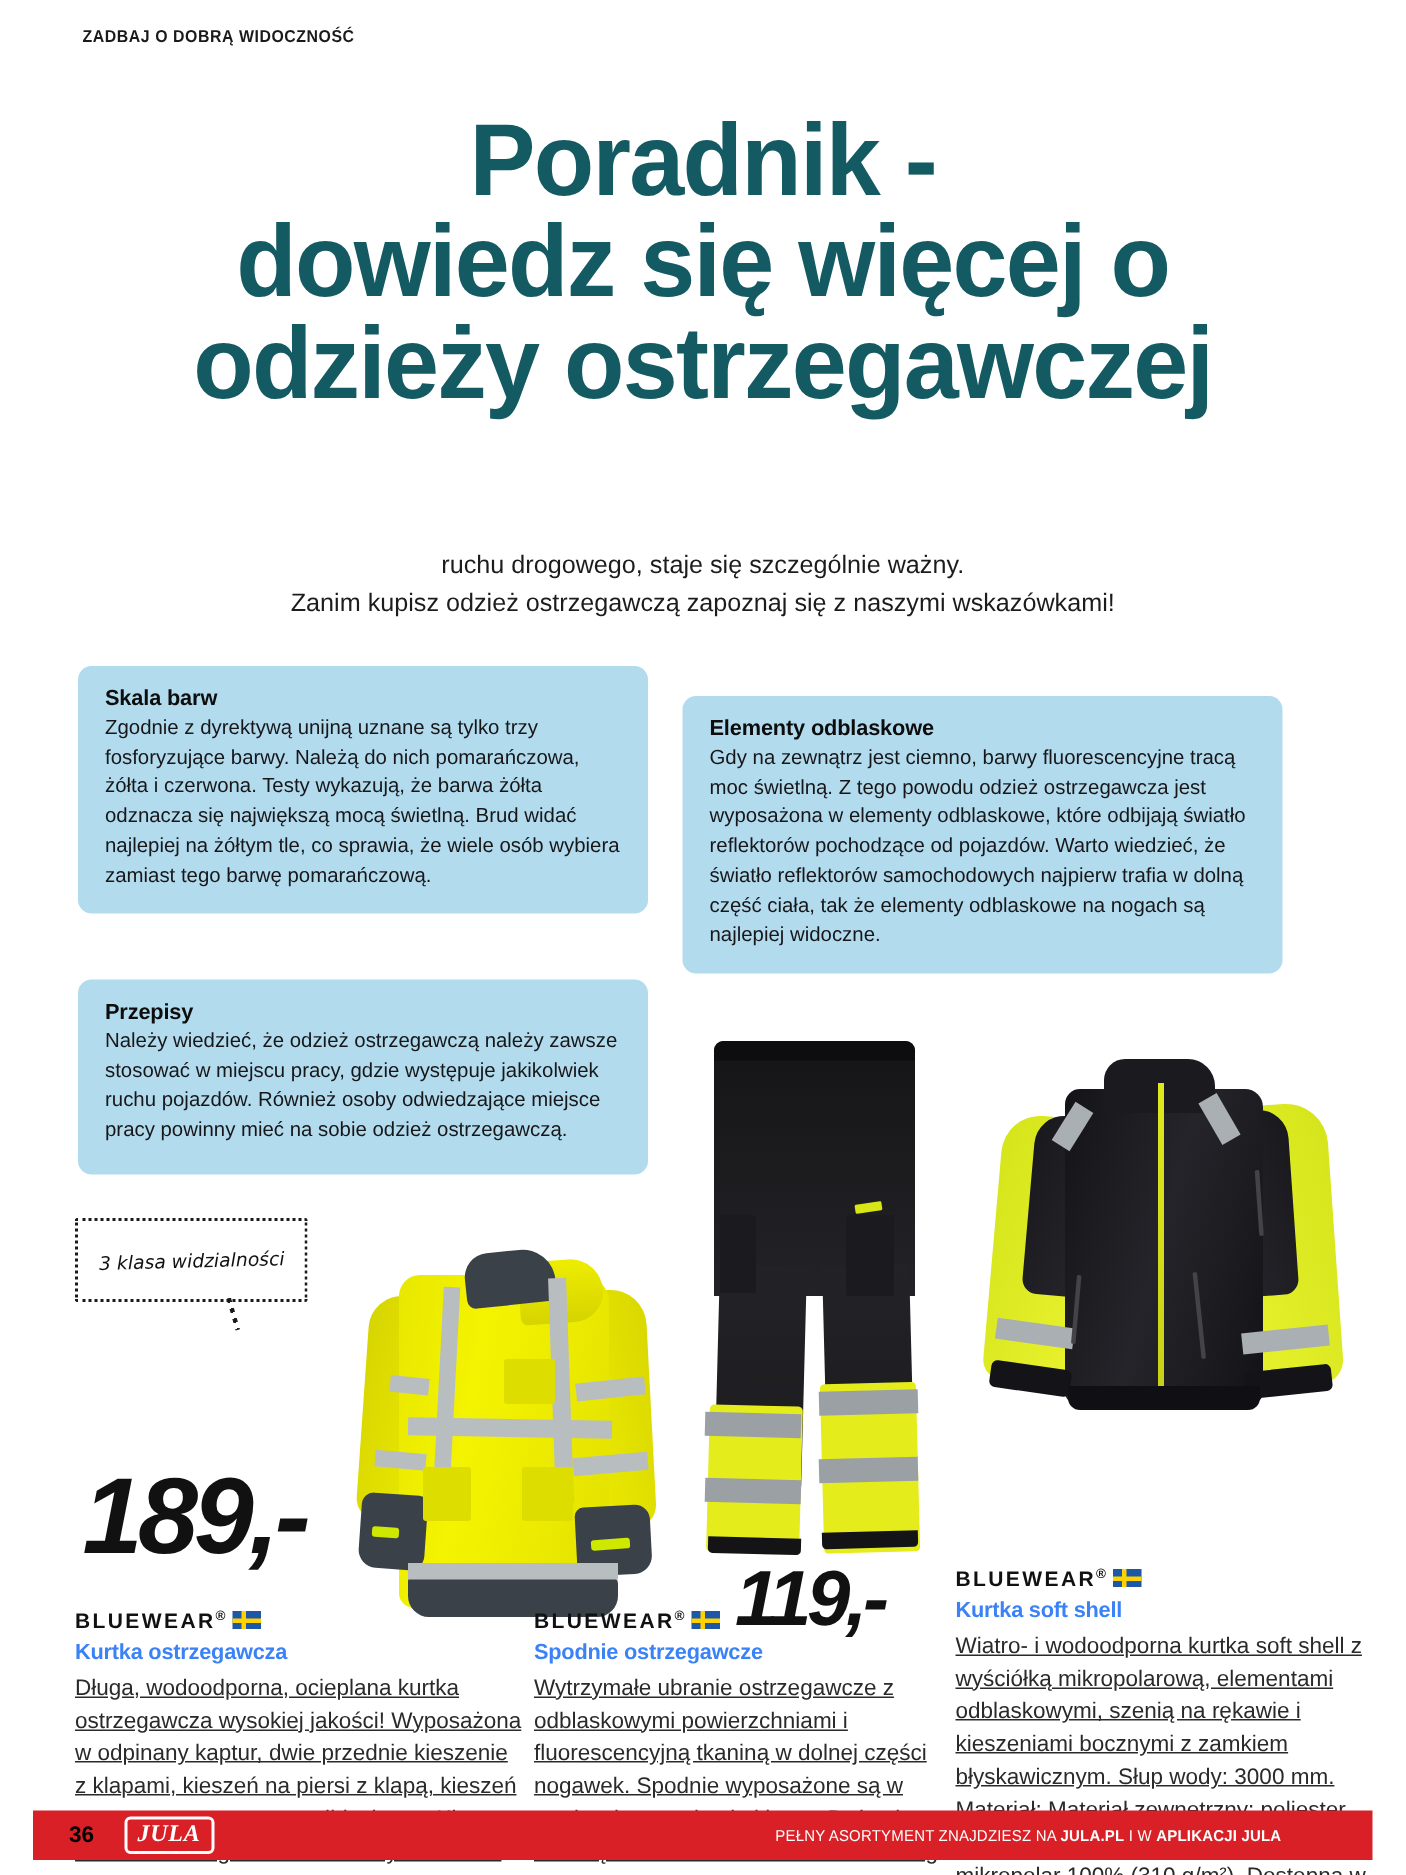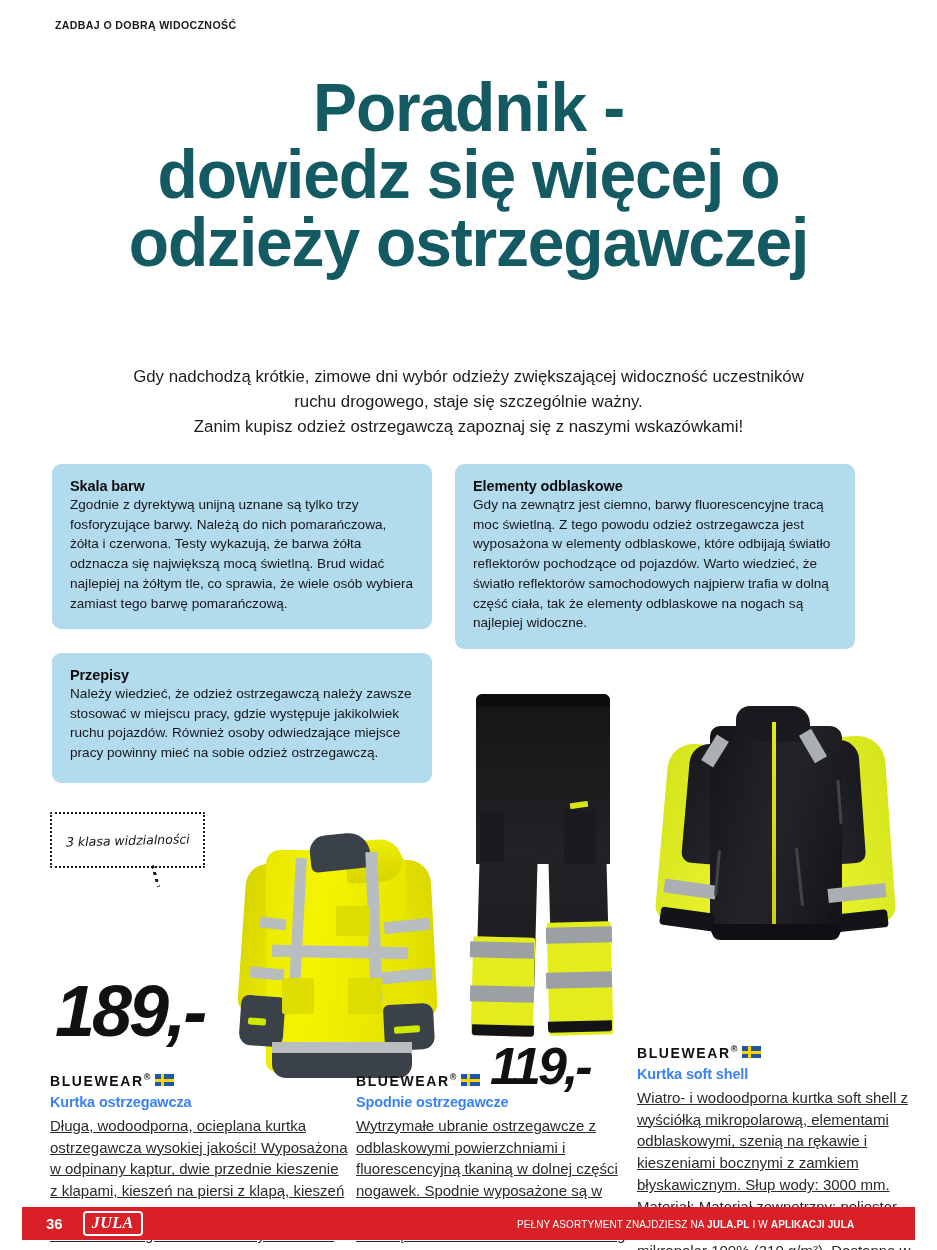--- a/index.html
+++ b/index.html
@@ -78,21 +78,21 @@
     color: #0d0d0d;
     margin-bottom: 1px;
     letter-spacing: -0.1px;
   }
   .infobox .ib-body {
     font-size: 13.6px;
     line-height: 1.45;
     color: #17171a;
   }
 
-  #box-skala { left: 52px;  top: 464px; width: 380px; height: 165px; }
+  #box-skala { left: 52px;  top: 444px; width: 380px; height: 165px; }
   #box-odbl  { left: 455px; top: 464px; width: 400px; height: 185px; }
   #box-prze  { left: 52px;  top: 653px; width: 380px; height: 130px; }
 
   
   .badge-wrap {
     position: absolute;
     left: 50px;
     top: 812px;
     width: 155px;
     height: 56px;
@@ -193,21 +193,21 @@
     position: absolute;
     left: 22px;
     top: 1207px;
     width: 893px;
     height: 33px;
     background: #d92027;
     display: flex;
     align-items: center;
   }
   .footer-page {
-    color: #ffffff;
+    color: #000000;
     font-size: 15px;
     font-weight: bold;
     margin-left: 24px;
     font-family: "Liberation Sans", sans-serif;
   }
   .jula-logo {
     margin-left: 20px;
     border: 2px solid #ffffff;
     border-radius: 4px;
     background: #d92027;
@@ -356,21 +356,20 @@
 
   <div class="eyebrow">ZADBAJ O DOBRĄ WIDOCZNOŚĆ</div>
 
   <h1 class="headline">
     <span class="hl-line hl1">Poradnik -</span>
     <span class="hl-line hl2">dowiedz się więcej o</span>
     <span class="hl-line hl3">odzieży ostrzegawczej</span>
   </h1>
 
   <div class="intro">
-    <span>Gdy nadchodzą krótkie, zimowe dni wybór odzieży zwiększającej widoczność uczestników</span>
     <span>ruchu drogowego, staje się szczególnie ważny.</span>
     <span>Zanim kupisz odzież ostrzegawczą zapoznaj się z naszymi wskazówkami!</span>
   </div>
 
   <div class="infobox" id="box-skala">
     <div class="ib-title">Skala barw</div>
     <div class="ib-body">Zgodnie z dyrektywą unijną uznane są tylko trzy fosforyzujące barwy. Należą do nich pomarańczowa, żółta i czerwona. Testy wykazują, że barwa żółta odznacza się największą mocą świetlną. Brud widać najlepiej na żółtym tle, co sprawia, że wiele osób wybiera zamiast tego barwę pomarańczową.</div>
   </div>
 
   <div class="infobox" id="box-odbl">

